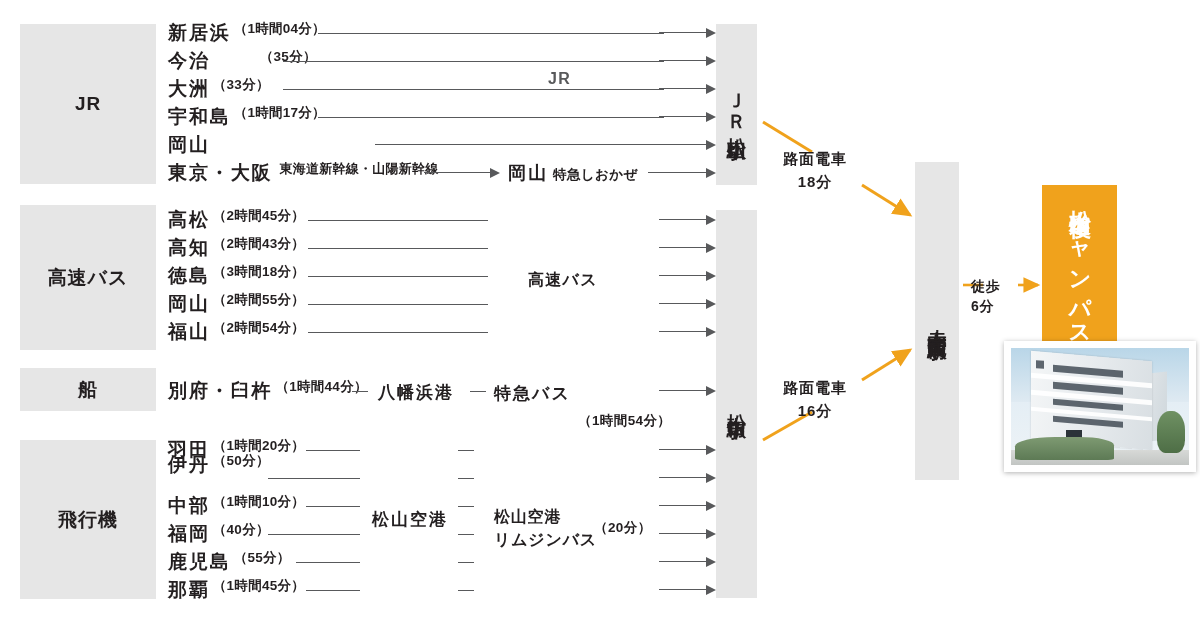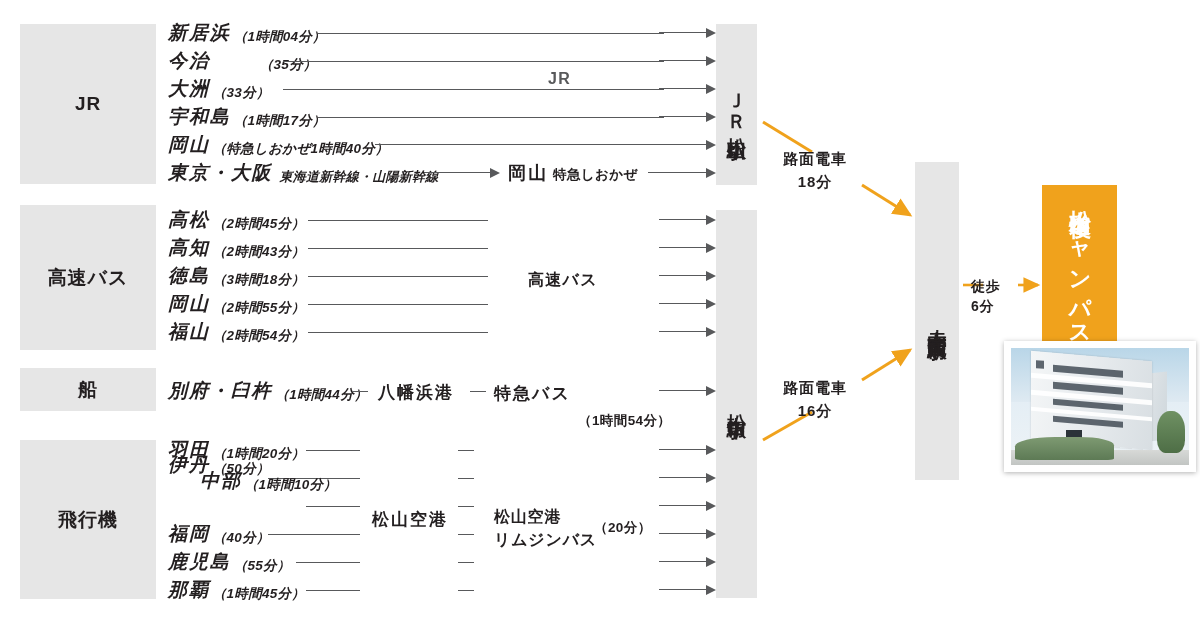--- a/index.html
+++ b/index.html
@@ -64,23 +64,22 @@
     line-height:1.22;
     color:#ffffff;
     white-space:nowrap;
   }
 
   
   .origin-row{
     position:absolute;
     height:26px;
     display:flex;
-    align-items:flex-end;
-    white-space:nowrap;
-    font-style:italic;
+    align-items:flex-start;
+    white-space:nowrap;
   }
   .origin-name{
     font-size:19px;
     font-weight:bold;
     letter-spacing:.10em;
     color:#231f20;
   }
   .origin-time{
     font-size:13.5px;
     font-weight:bold;
@@ -296,21 +295,20 @@
   <div class="hline" style="left:283px;top:89px;width:381px;"></div>
 
   <div class="origin-row" style="left:168px;top:104px;">
     <span class="origin-name">宇和島</span>
     <span class="origin-time">（1時間17分）</span>
   </div>
   <div class="hline" style="left:318px;top:117px;width:346px;"></div>
 
   <div class="origin-row" style="left:168px;top:132px;">
     <span class="origin-name">岡山</span>
-    <span class="origin-time">（特急しおかぜ1時間40分）</span>
   </div>
   <div class="arrow-line" style="left:375px;top:139px;width:341px;">
     <span class="shaft" style="width:331px;"></span>
       <span class="head" style="left:331px;"></span>
   </div>
 
   <div class="origin-row" style="left:168px;top:160px;">
     <span class="origin-name">東京・大阪</span>
     <span class="origin-note">東海道新幹線・山陽新幹線</span>
   </div>
@@ -418,21 +416,21 @@
   <div class="hline" style="left:306px;top:450px;width:54px;"></div>
   <div class="dash" style="left:458px;top:450px;width:16px;"></div>
 
   <div class="origin-row" style="left:168px;top:452px;">
     <span class="origin-name">伊丹</span>
     <span class="origin-time">（50分）</span>
   </div>
   <div class="hline" style="left:268px;top:478px;width:92px;"></div>
   <div class="dash" style="left:458px;top:478px;width:16px;"></div>
 
-  <div class="origin-row" style="left:168px;top:468px;margin-left:32px;">
+  <div class="origin-row" style="left:168px;top:493px;">
     <span class="origin-name">中部</span>
     <span class="origin-time">（1時間10分）</span>
   </div>
   <div class="hline" style="left:306px;top:506px;width:54px;"></div>
   <div class="dash" style="left:458px;top:506px;width:16px;"></div>
 
   <div class="origin-row" style="left:168px;top:521px;">
     <span class="origin-name">福岡</span>
     <span class="origin-time">（40分）</span>
   </div>

